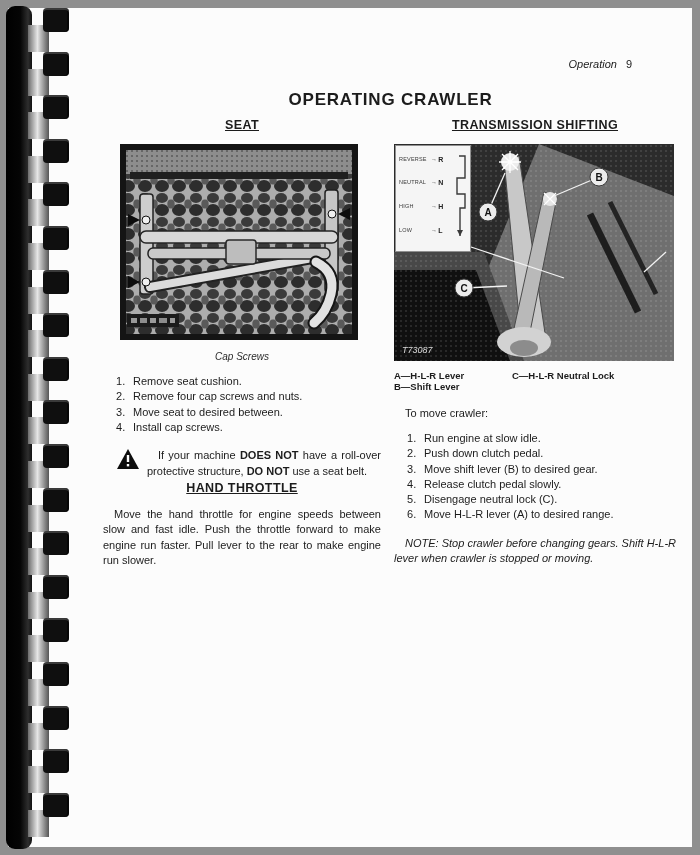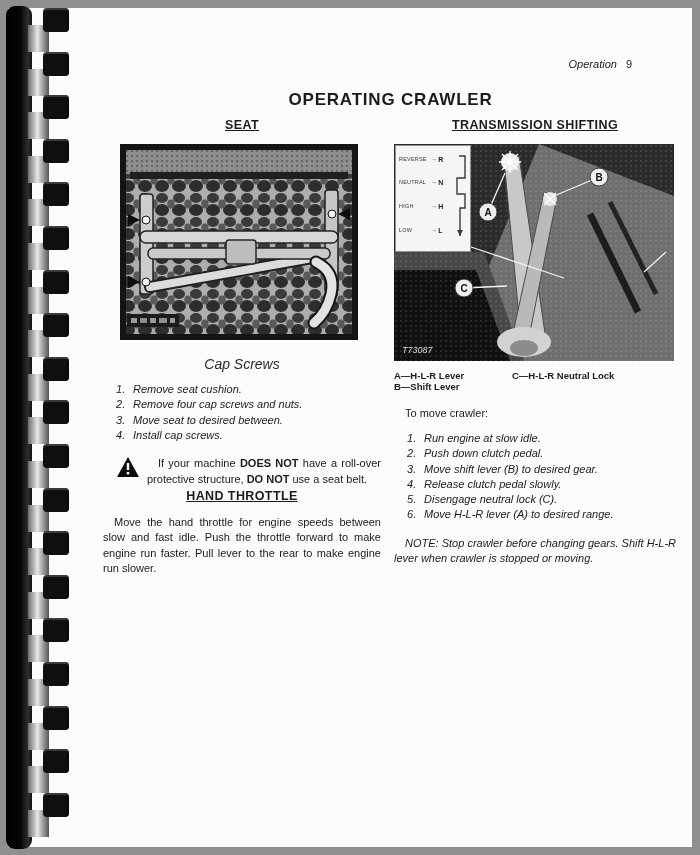--- a/index.html
+++ b/index.html
@@ -25,41 +25,41 @@
              font-size:17px;font-weight:bold;letter-spacing:.8px;}
 
   .col{position:absolute;top:108px;font-size:11px;line-height:15.5px;}
   .col-left{left:95px;width:278px;}
   .col-right{left:386px;width:282px;}
   h2.sec{margin:2px 0 10px;text-align:center;font-size:12.5px;font-weight:bold;letter-spacing:.4px;text-decoration:underline;}
 
   
   .photo{display:block;}
   .seat-photo{margin-left:17px;}
-  .caption{margin-top:17px;text-align:center;font-style:italic;font-size:14px;color:#2a2a2a;}
+  .caption{margin-top:9px;text-align:center;font-style:italic;font-size:10px;color:#2a2a2a;}
 
   .trans-photo-wrap{position:relative;width:280px;height:217px;}
   .inset{position:absolute;left:1px;top:1px;width:76px;height:107px;background:#f5f5f5;
          border:1px solid #909090;box-sizing:border-box;display:flex;flex-direction:column;
          justify-content:space-between;padding:6px 16px 12px 3px;}
   .inset .row{display:flex;align-items:center;font-size:5.5px;color:#3a3a3a;letter-spacing:.2px;}
   .inset .lbl{width:31px;}
   .inset .arr{margin:0 1px;font-size:6px;}
   .inset .ltr{font-weight:bold;font-size:7px;color:#222;}
   .gate{position:absolute;right:3px;top:4px;}
 
   .legend{margin-top:9px;display:flex;font-size:9.5px;font-weight:bold;line-height:11.5px;}
   .legend .lcol1{width:118px;}
   .legend .lcol2{flex:1;}
 
   
   p{margin:0;text-align:justify;}
   .intro{margin-top:13px;text-indent:11px;}
   ol.steps{list-style:none;counter-reset:n;margin:10px 0 0;padding:0 0 0 13px;}
-  ol.steps li{counter-increment:n;position:relative;padding-left:17px;line-height:15.3px;font-style:italic;}
+  ol.steps li{counter-increment:n;position:relative;padding-left:17px;line-height:15.3px;}
   ol.steps li::before{content:counter(n) ".";position:absolute;left:0;}
   .caution{margin-top:13px;font-weight:bold;}
   .caution .tri{float:left;margin:1px 8px 2px 14px;}
   .para{margin-top:12px;text-indent:11px;}
   .b{font-weight:bold;}
   .note{margin-top:13px;font-style:italic;text-indent:11px;}
   .throttle-head{margin-top:16px;}
   .photo-id{font-size:9px;}
 </style>
 </head>

